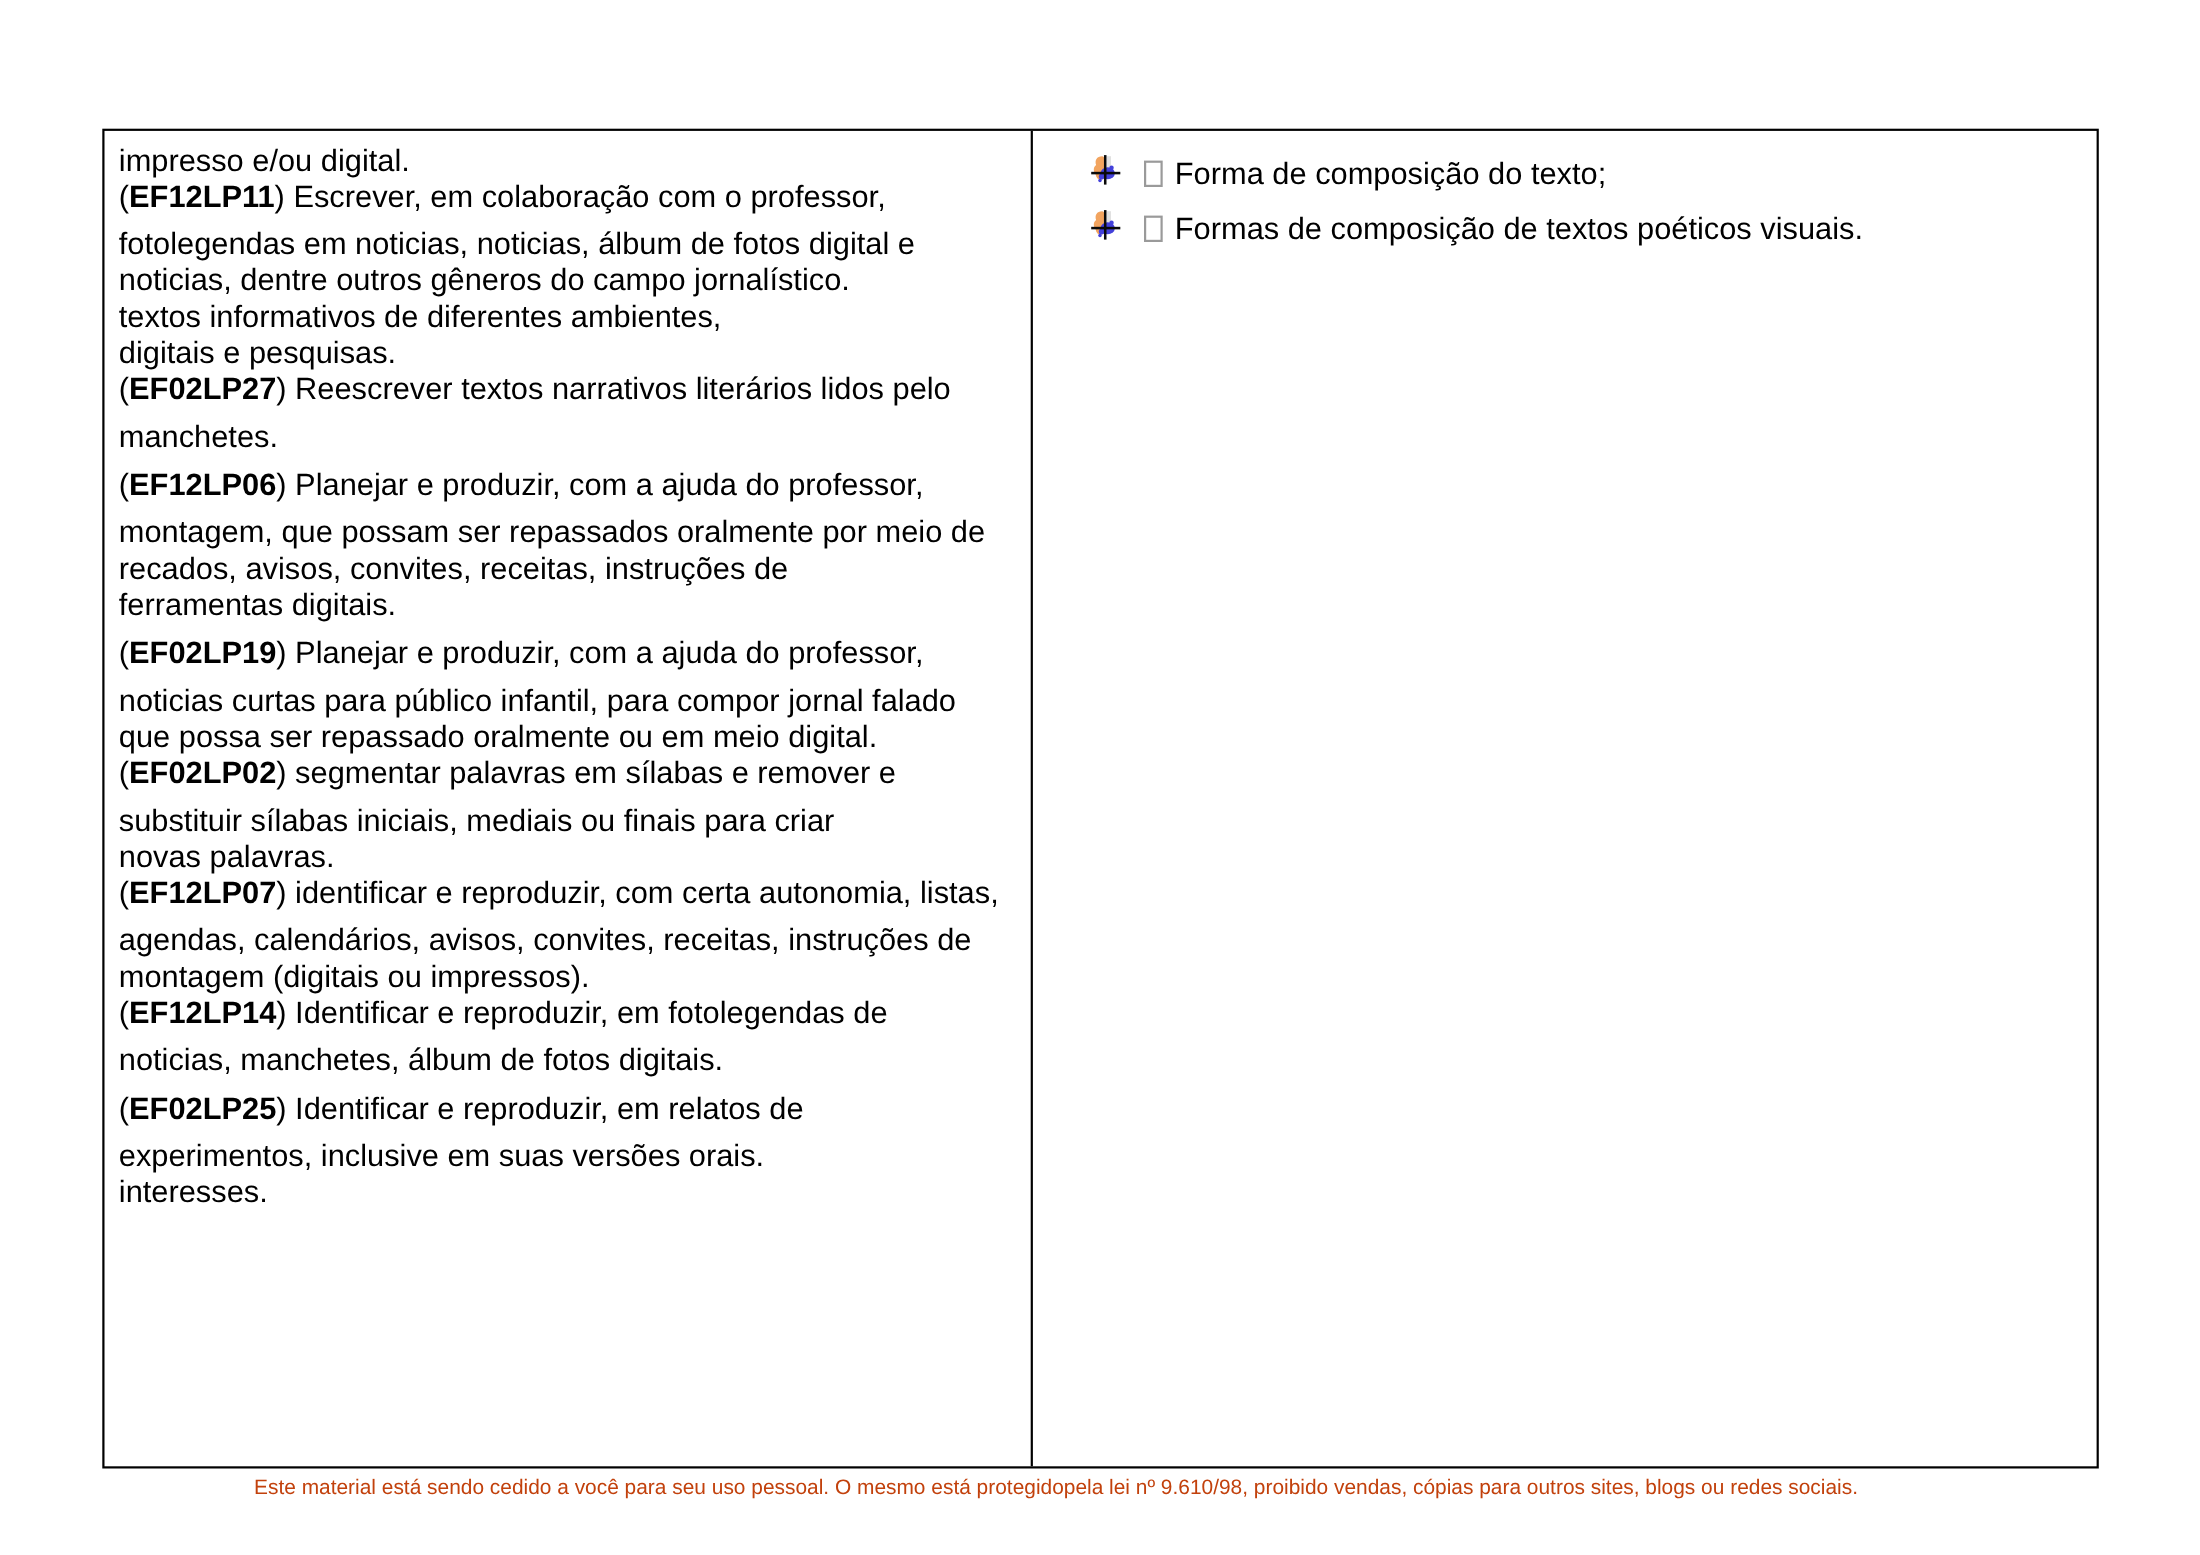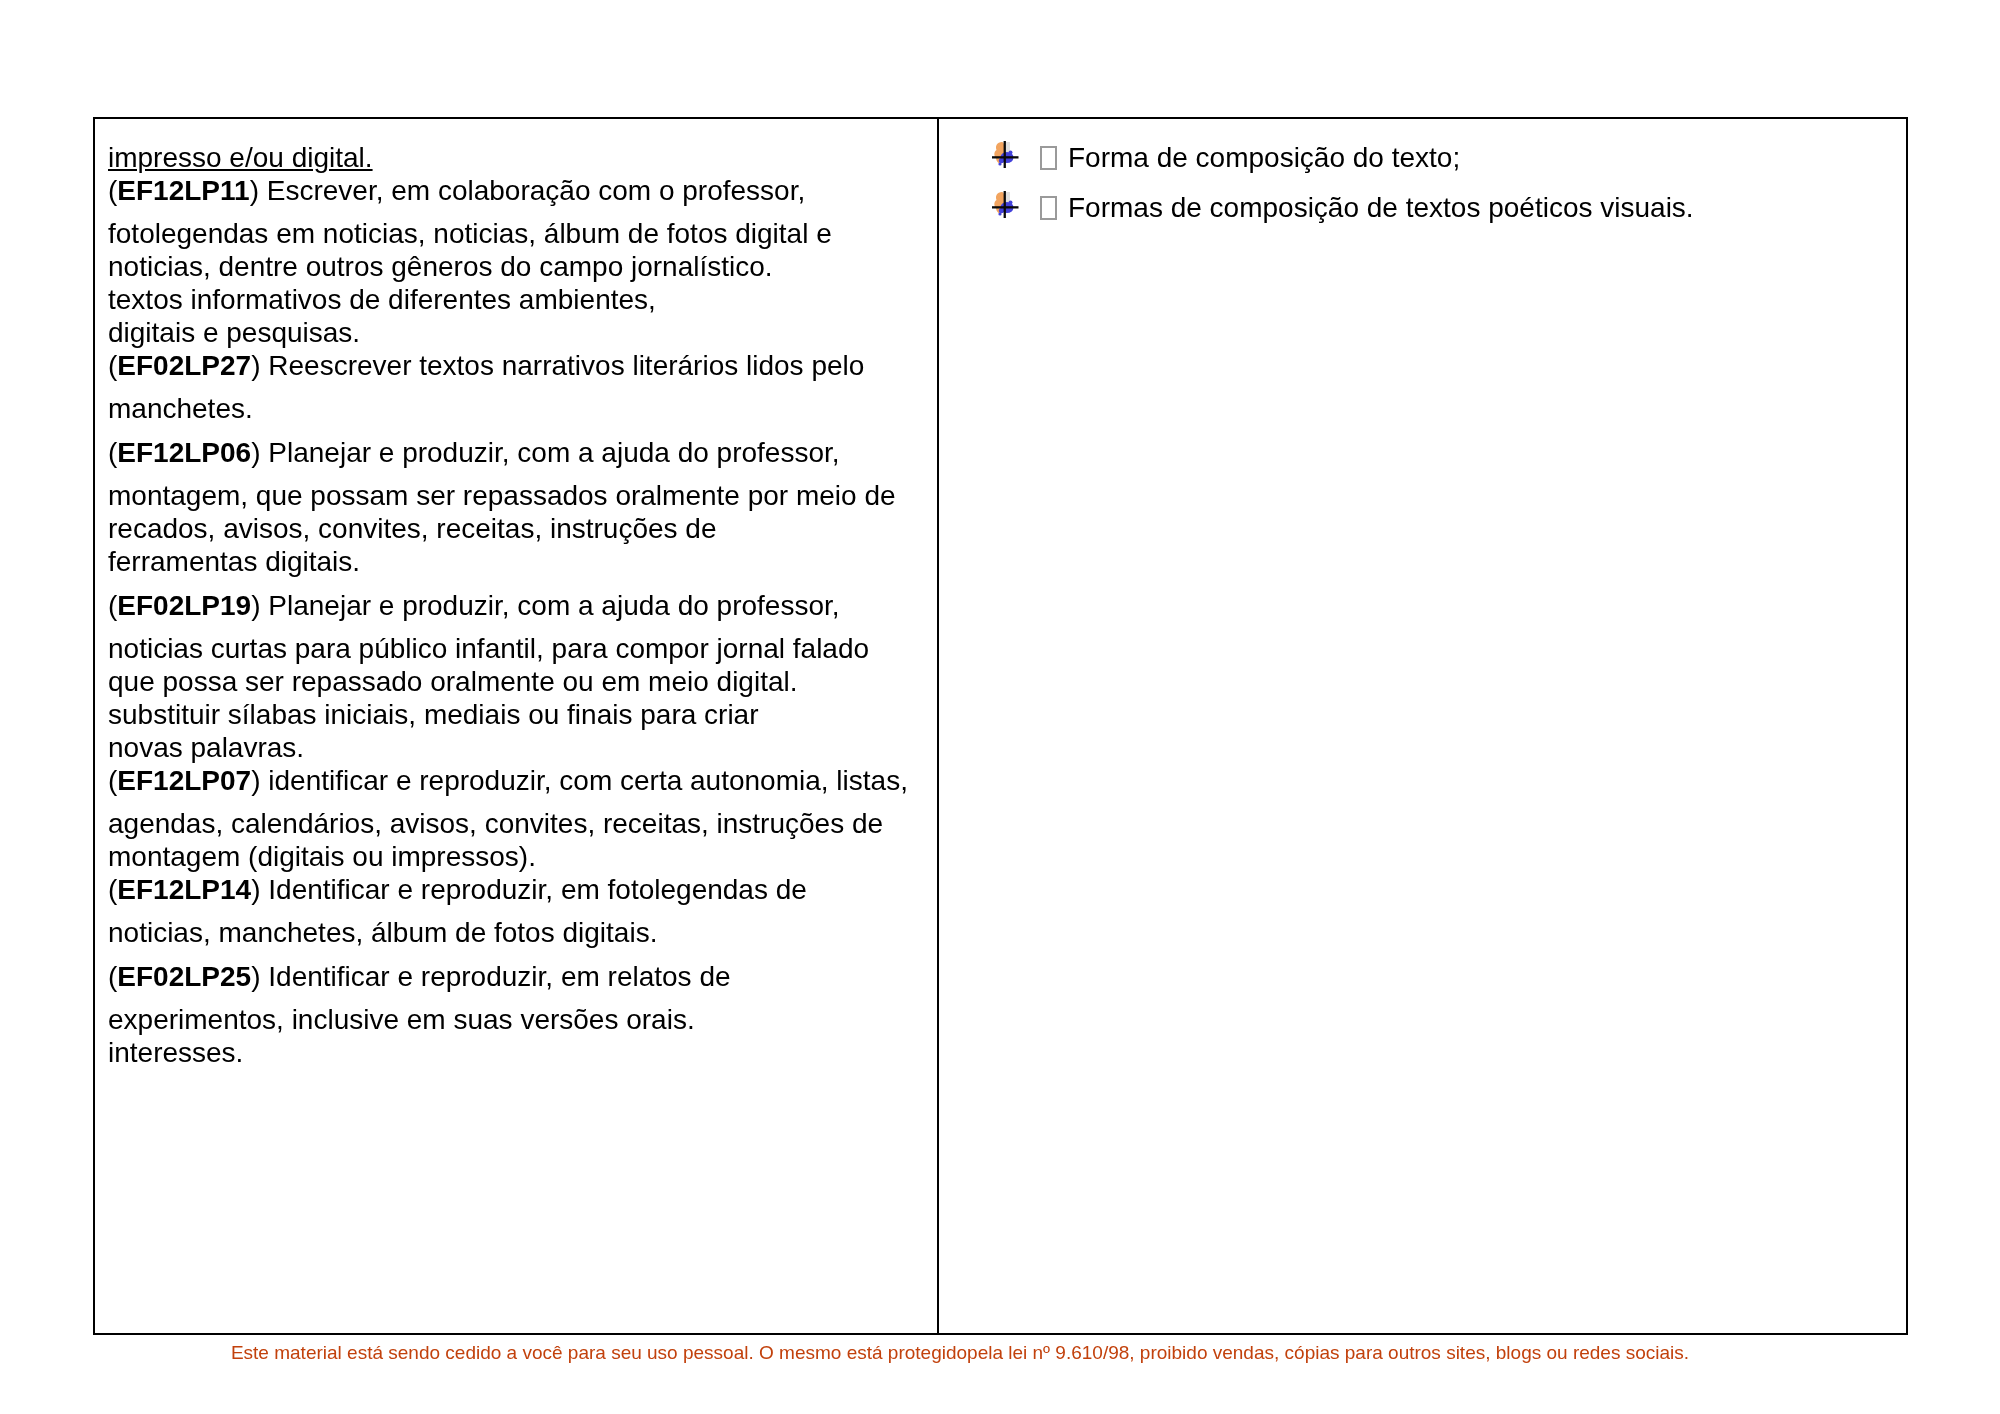--- a/index.html
+++ b/index.html
@@ -35,21 +35,21 @@
     width: 844px;
     border-right: 2px solid #000000;
     padding: 6px 10px 0 13px;
   }
   .col-right {
     flex: 1;
     padding: 22px 20px 0 52px;
   }
   .para { }
   .para.tight { margin-top: 11px; }
-  .para.none { margin-top: 16px; text-decoration: underline; }
+  .para.none { margin-top: 4px; }
   .line { display: block; }
   .line.has-more { margin-bottom: 10px; }
   .code { font-weight: bold; }
   .bullet-item {
     display: flex;
     align-items: flex-start;
     margin-bottom: 17px;
   }
   .bullet-item svg {
     flex: 0 0 auto;
@@ -100,20 +100,21 @@
         <span class="line">montagem, que possam ser repassados oralmente por meio de</span>
         <span class="line">recados, avisos, convites, receitas, instruções de</span>
         <span class="line">ferramentas digitais.</span>
       </div>
       <div class="para tight">
         <span class="line has-more">(<b class="code">EF02LP19</b>) Planejar e produzir, com a ajuda do professor,</span>
         <span class="line">noticias curtas para público infantil, para compor jornal falado</span>
         <span class="line">que possa ser repassado oralmente ou em meio digital.</span>
       </div>
       <div class="para loose">
+        <span class="line has-more">(<b class="code">EF02LP02</b>) segmentar palavras em sílabas e remover e</span>
         <span class="line">substituir sílabas iniciais, mediais ou finais para criar</span>
         <span class="line">novas palavras.</span>
       </div>
       <div class="para loose">
         <span class="line has-more">(<b class="code">EF12LP07</b>) identificar e reproduzir, com certa autonomia, listas,</span>
         <span class="line">agendas, calendários, avisos, convites, receitas, instruções de</span>
         <span class="line">montagem (digitais ou impressos).</span>
       </div>
       <div class="para loose">
         <span class="line has-more">(<b class="code">EF12LP14</b>) Identificar e reproduzir, em fotolegendas de</span>

